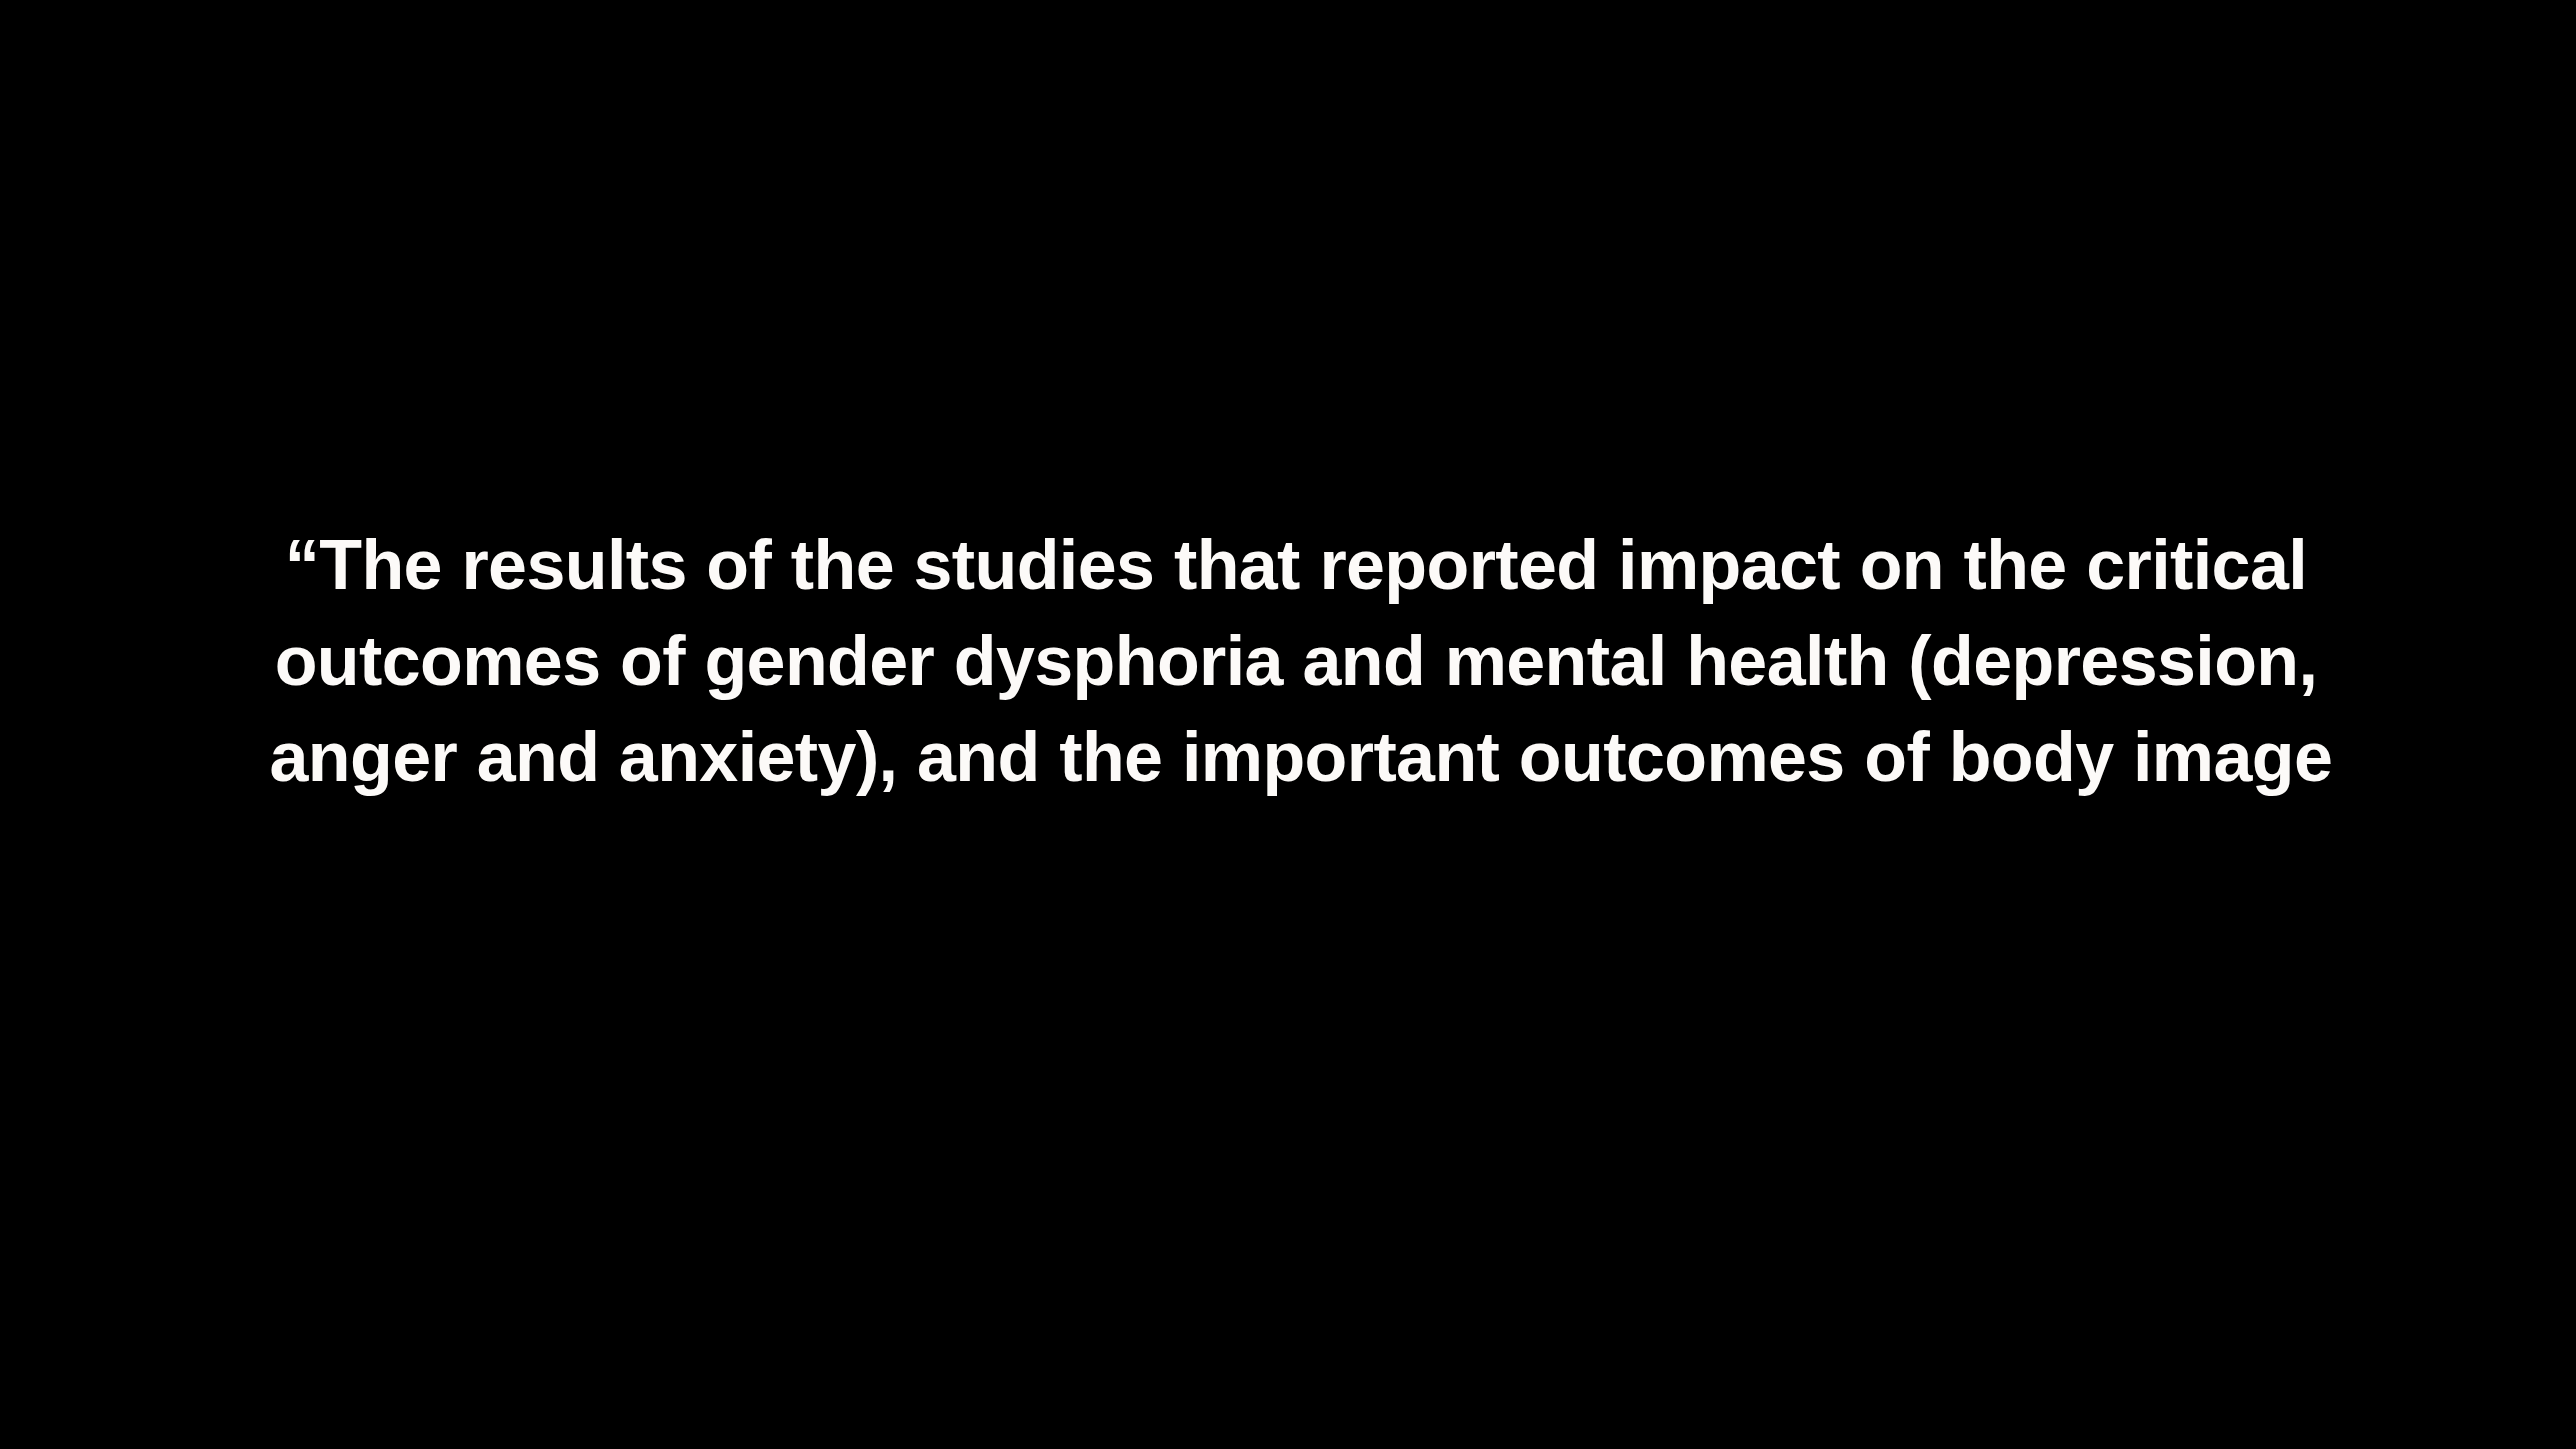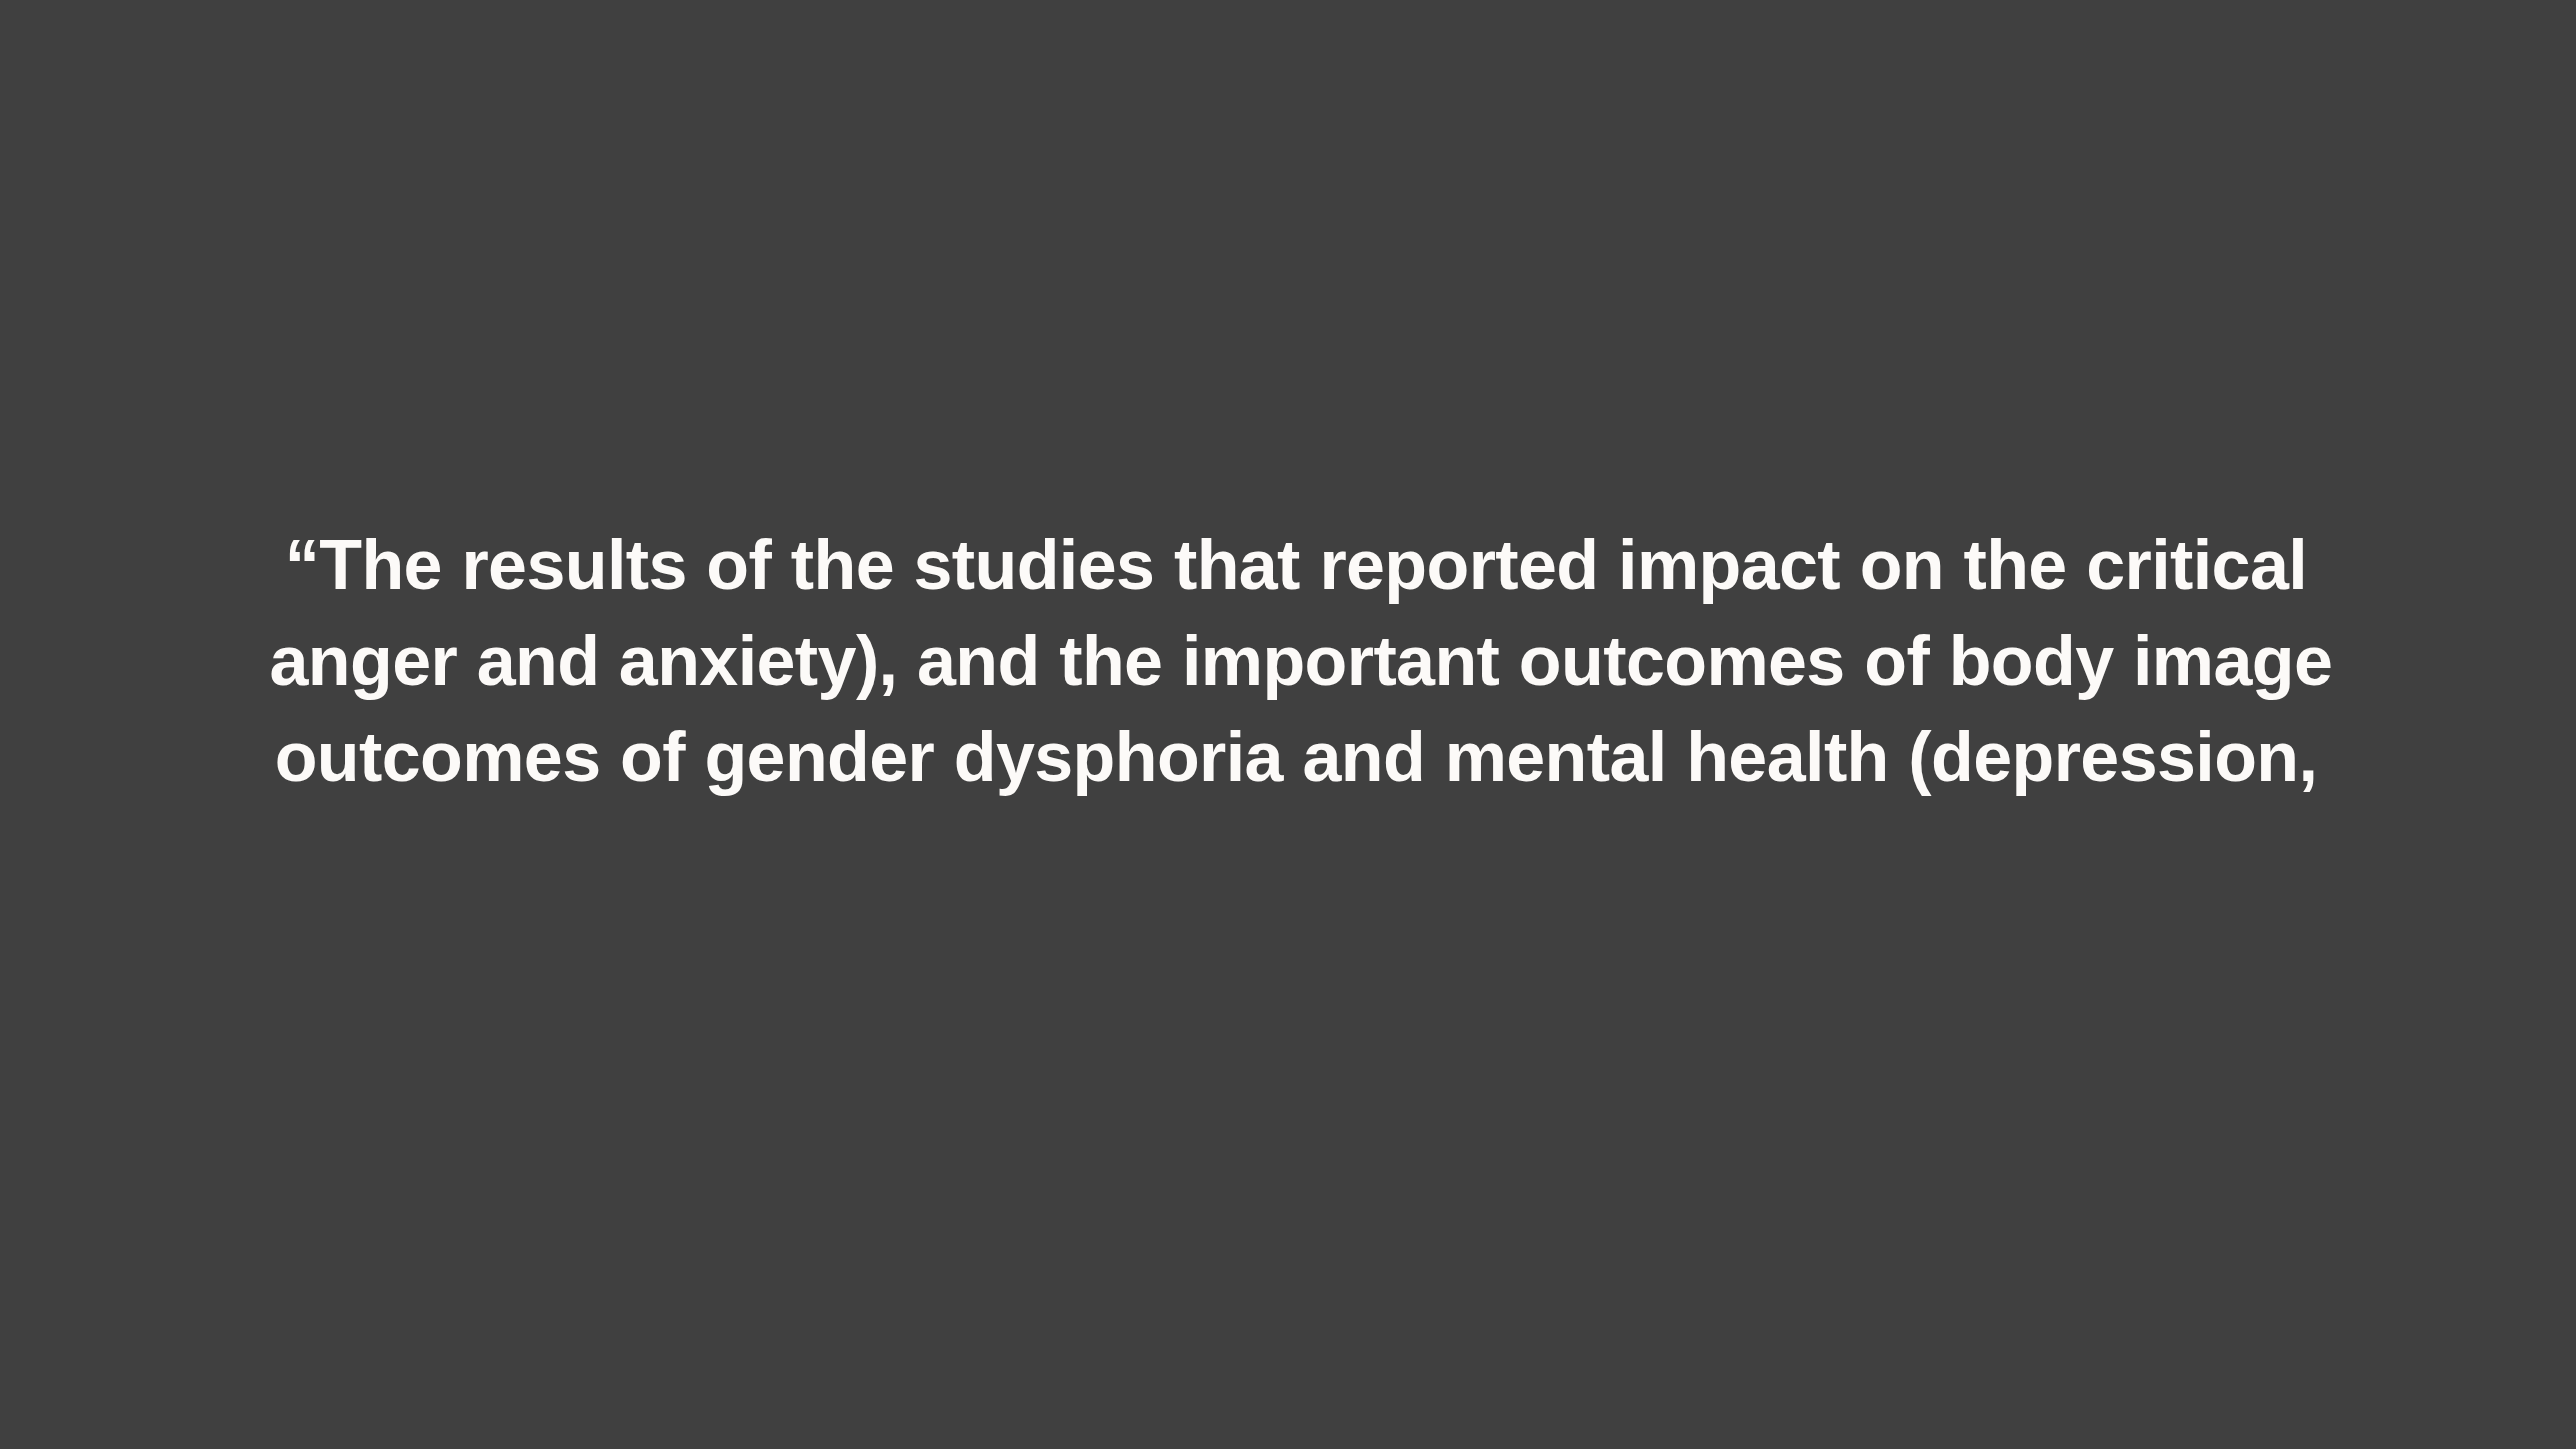--- a/index.html
+++ b/index.html
@@ -48,24 +48,24 @@
   }
 
   .quote-line {
     display: block;
     white-space: nowrap;
   }
 </style>
 </head>
 <body>
 
-<div id="slide" style="background: #404040; padding-left: 16px;">
+<div id="slide" style="background: #000000; padding-left: 16px;">
 
   <div id="quote-block">
     <blockquote id="quote-text" style="color: rgb(252, 250, 248);">
       <span class="quote-line">“The results of the studies that reported impact on the critical</span>
+      <span class="quote-line">outcomes of gender dysphoria and mental health (depression,</span>
       <span class="quote-line">anger and anxiety), and the important outcomes of body image</span>
-      <span class="quote-line">outcomes of gender dysphoria and mental health (depression,</span>
     </blockquote>
   </div>
 
 </div>
 
 
 </body></html>

